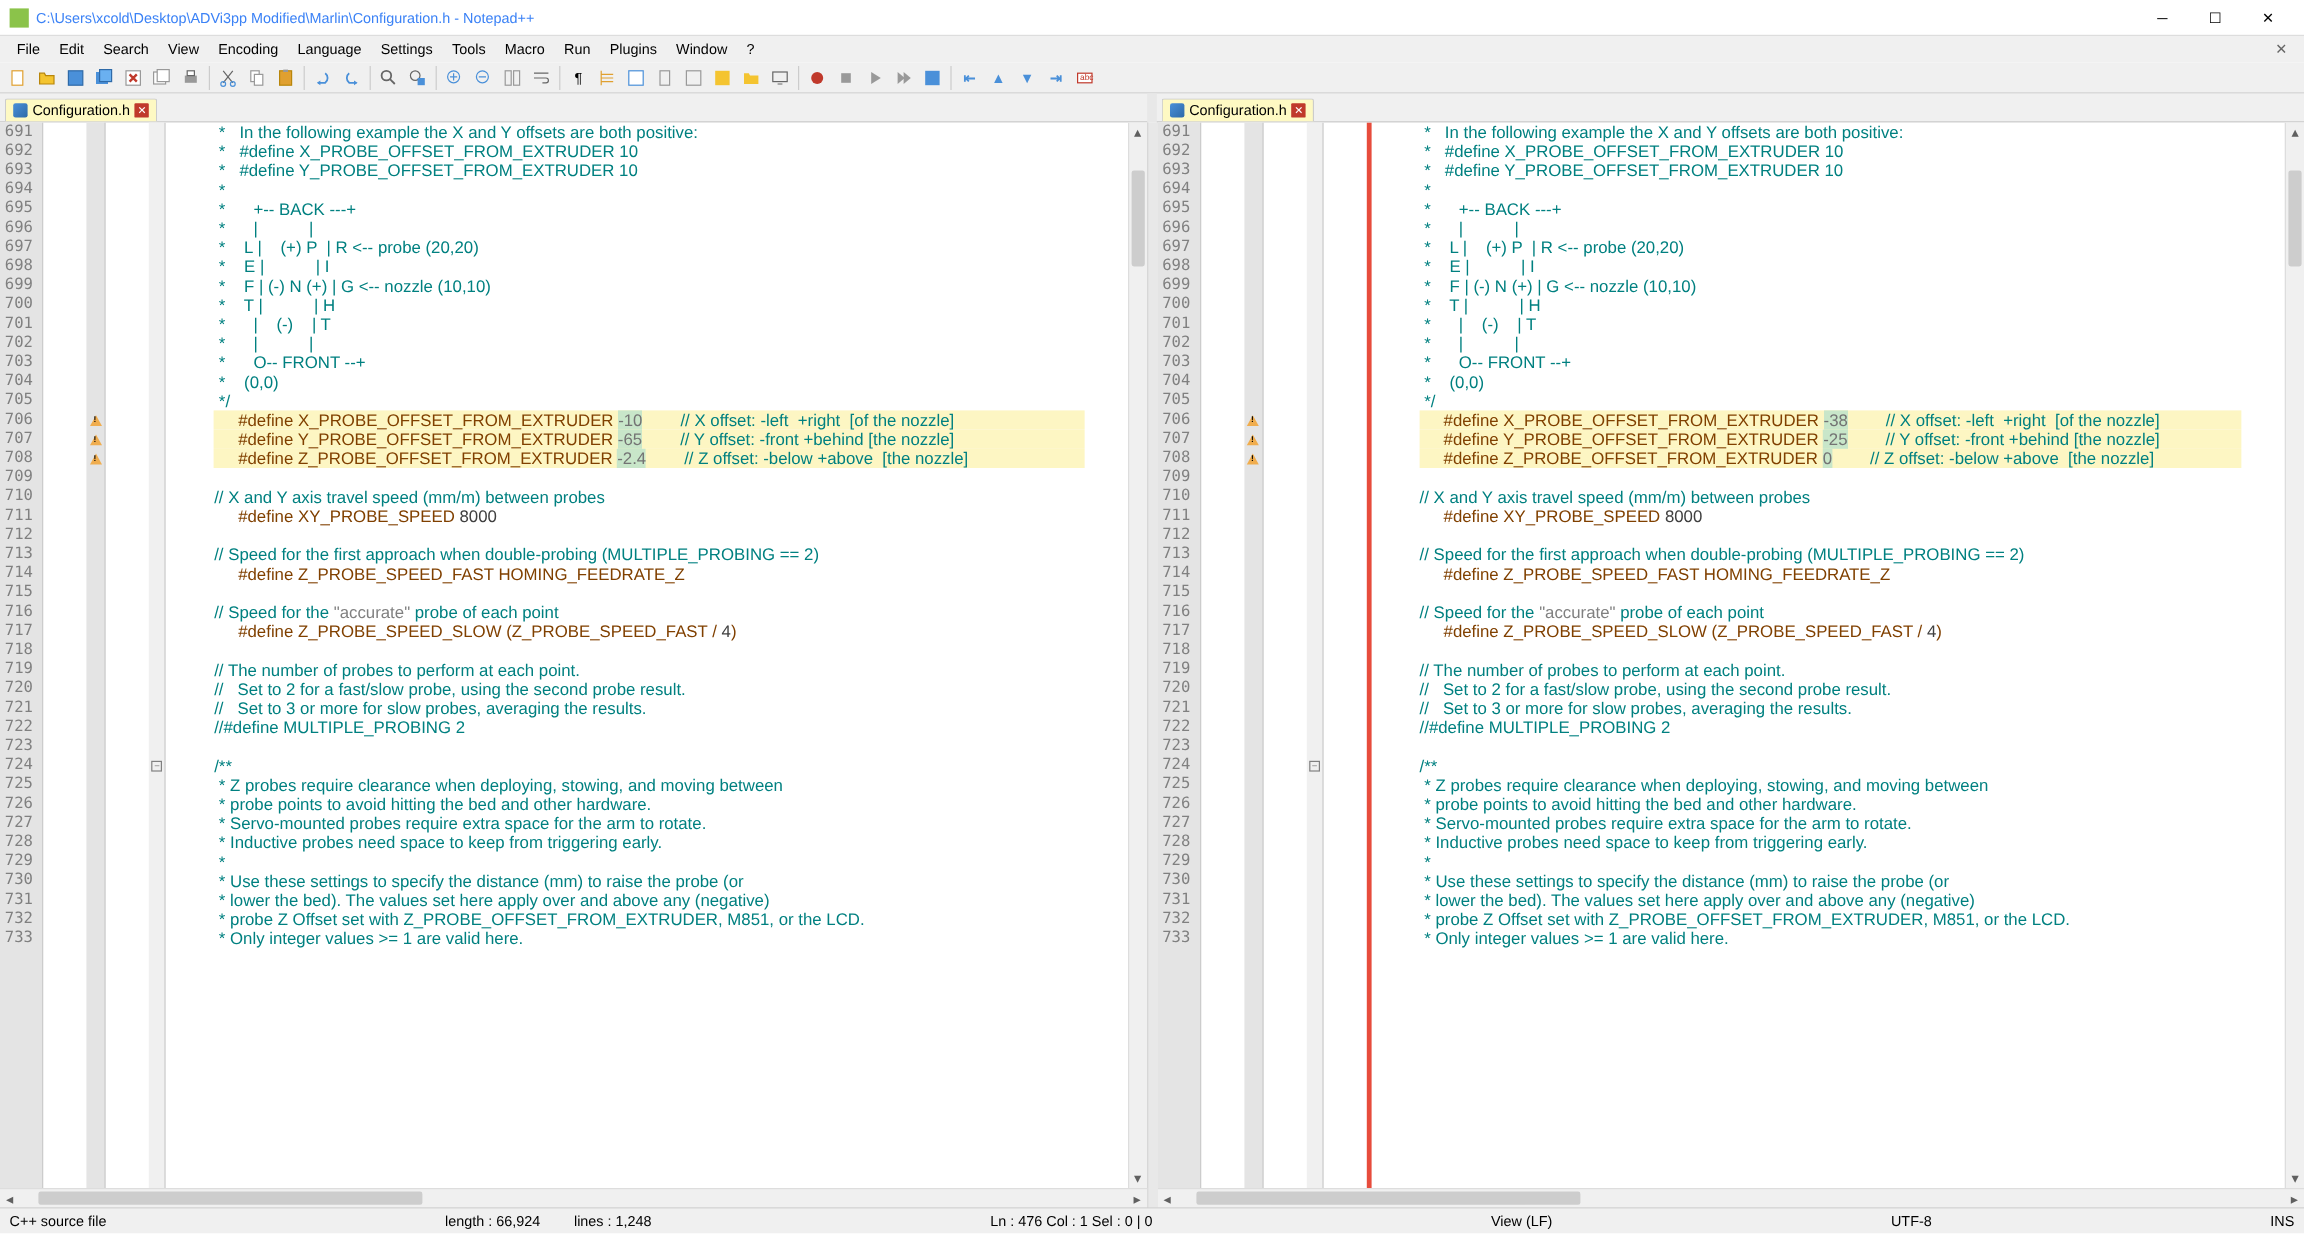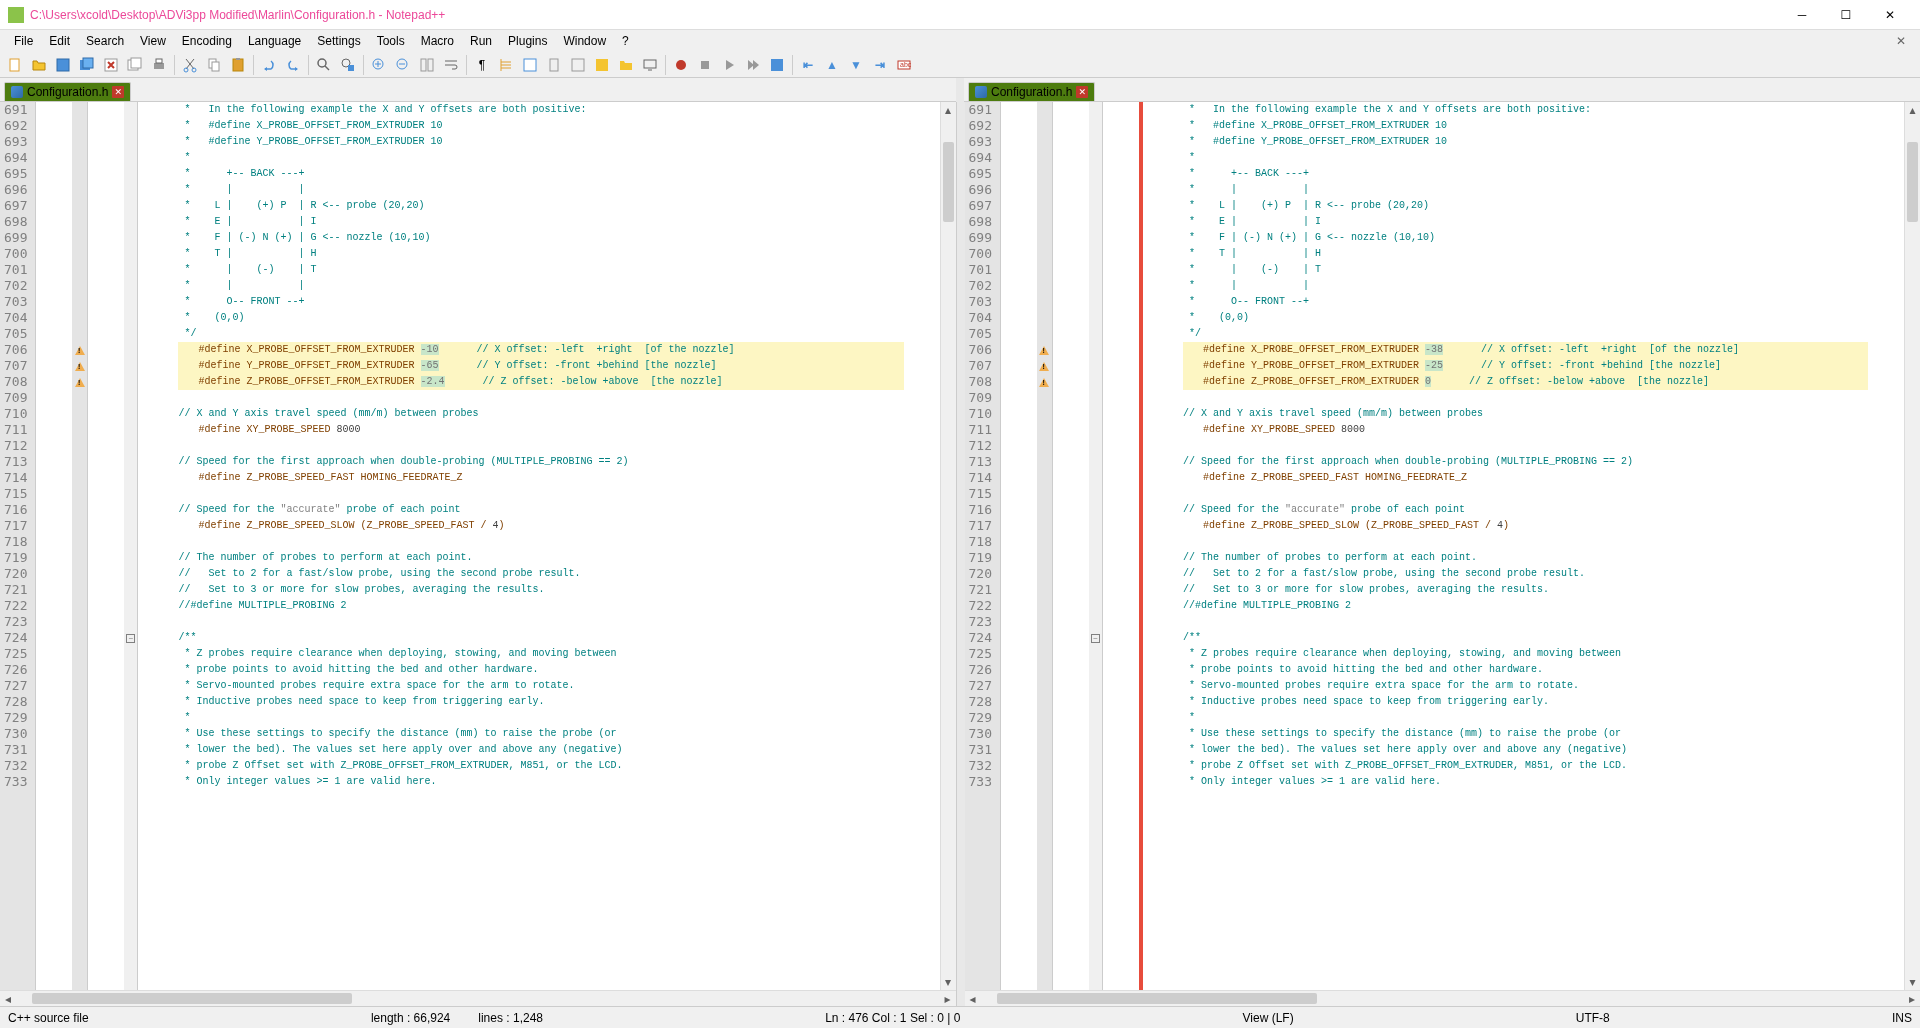--- a/index.html
+++ b/index.html
@@ -1,49 +1,49 @@
 <!DOCTYPE html>
 <html><head>
 <meta charset="utf-8">
 <style>
 * { margin: 0; padding: 0; box-sizing: border-box; }
 body { font-family: "Segoe UI", Tahoma, sans-serif; font-size: 12px; background: #fff; overflow: hidden; }
 .titlebar { height: 30px; background: #fff; display: flex; align-items: center; padding: 0 8px; border-bottom: 1px solid #ddd; }
 .titlebar .icon { width: 16px; height: 16px; background: #8bc34a; margin-right: 6px; }
-.titlebar .title { flex: 1; color: #ec4899; }
+.titlebar .title { flex: 1; color: #3b82f6; }
 .winbtns { display: flex; gap: 0; }
 .winbtn { width: 44px; height: 30px; display: flex; align-items: center; justify-content: center; color: #000; }
 .menubar { height: 22px; background: #f0f0f0; display: flex; align-items: center; padding: 0 6px; }
 .menuitem { padding: 2px 8px; cursor: default; }
 .menuclose { margin-left: auto; padding: 0 8px; color: #666; }
 .toolbar { height: 26px; background: #f0f0f0; border-bottom: 1px solid #ccc; display: flex; align-items: center; padding: 2px 4px; gap: 2px; }
 .tbtn { width: 22px; height: 22px; display: flex; align-items: center; justify-content: center; border: 1px solid transparent; border-radius: 2px; }
 .tbtn svg { width: 16px; height: 16px; }
 .tsep { width: 1px; height: 20px; background: #ccc; margin: 0 2px; }
 .tabs-wrap { display: flex; height: 24px; background: #f0f0f0; }
 .tabstrip { flex: 1; display: flex; align-items: flex-end; padding: 0 4px; border-bottom: 1px solid #ccc; position: relative; }
-.tab { display: flex; align-items: center; gap: 4px; background: #4d7c0f; border: 1px solid #ccc; border-bottom: none; padding: 2px 6px; border-radius: 2px 2px 0 0; margin-right: 2px; }
+.tab { display: flex; align-items: center; gap: 4px; background: #fef9c3; border: 1px solid #ccc; border-bottom: none; padding: 2px 6px; border-radius: 2px 2px 0 0; margin-right: 2px; }
 .tab .hicon { width: 12px; height: 12px; background: linear-gradient(135deg, #4a90d9, #2e6aa8); border-radius: 2px; }
 .tab .closex { width: 12px; height: 12px; background: #c0392b; color: #fff; font-size: 9px; display: flex; align-items: center; justify-content: center; border-radius: 1px; }
 .panes { display: flex; height: calc(100vh - 126px); }
 .pane { flex: 1; display: flex; flex-direction: column; border-right: 1px solid #ccc; position: relative; }
 .pane:last-child { border-right: none; }
 .editor { display: flex; flex: 1; overflow: hidden; position: relative; gap: 36px; }
 .gutter { background: #e4e4e4; color: #808080; font-family: Consolas, monospace; font-size: 13px; text-align: right; padding: 0 8px 0 4px; border-right: 1px solid #ccc; user-select: none; }
 .gutter .ln { height: 16px; line-height: 16px; }
 .fold-col { width: 14px; background: #f0f0f0; border-right: 1px solid #ccc; }
 .fold-col .fbox { height: 16px; display: flex; align-items: center; justify-content: center; }
 .fbox .sq { width: 9px; height: 9px; border: 1px solid #808080; font-size: 8px; line-height: 7px; text-align: center; color: #808080; }
 .mark-col { width: 16px; background: #e4e4e4; border-right: 1px solid #ccc; }
 .mark-col .mk { height: 16px; display: flex; align-items: center; justify-content: center; }
 .warn-tri { width: 0; height: 0; border-left: 5px solid transparent; border-right: 5px solid transparent; border-bottom: 9px solid #f0ad4e; position: relative; }
 .warn-tri::after { content: '!'; position: absolute; left: -2px; top: 1px; font-size: 7px; color: #000; font-weight: bold; }
 .diff-col { width: 4px; }
 .diff-col.red { background: #e74c3c; }
-.code { flex: 1; font-family: Liberation Mono, monospace; font-size: 10px; line-height: 16px; white-space: pre; color: #008080; overflow: hidden; padding-left: 4px; }
+.code { flex: 1; font-family: Liberation Sans, sans-serif; font-size: 14px; line-height: 16px; white-space: pre; color: #008080; overflow: hidden; padding-left: 4px; }
 .code .row { height: 16px; }
 .code .row.hl { background: #fdf6c3; }
 .code .comment { color: #008080; }
 .code .define { color: #804000; padding-left: 20px; }
 .code .num { color: #404040; }
 .code .num-hl { background: #c8e6c9; color: #737373; }
 .code .str { color: #808080; }
 .vscrollbar { width: 16px; background: #f0f0f0; border-left: 1px solid #ddd; position: relative; }
 .vbar-thumb { position: absolute; left: 2px; right: 2px; top: 40px; height: 80px; background: #cdcdcd; border-radius: 2px; }
 .vbar-arrow { position: absolute; left:0; right:0; height:16px; display:flex; align-items:center; justify-content:center; color:#606060; }

